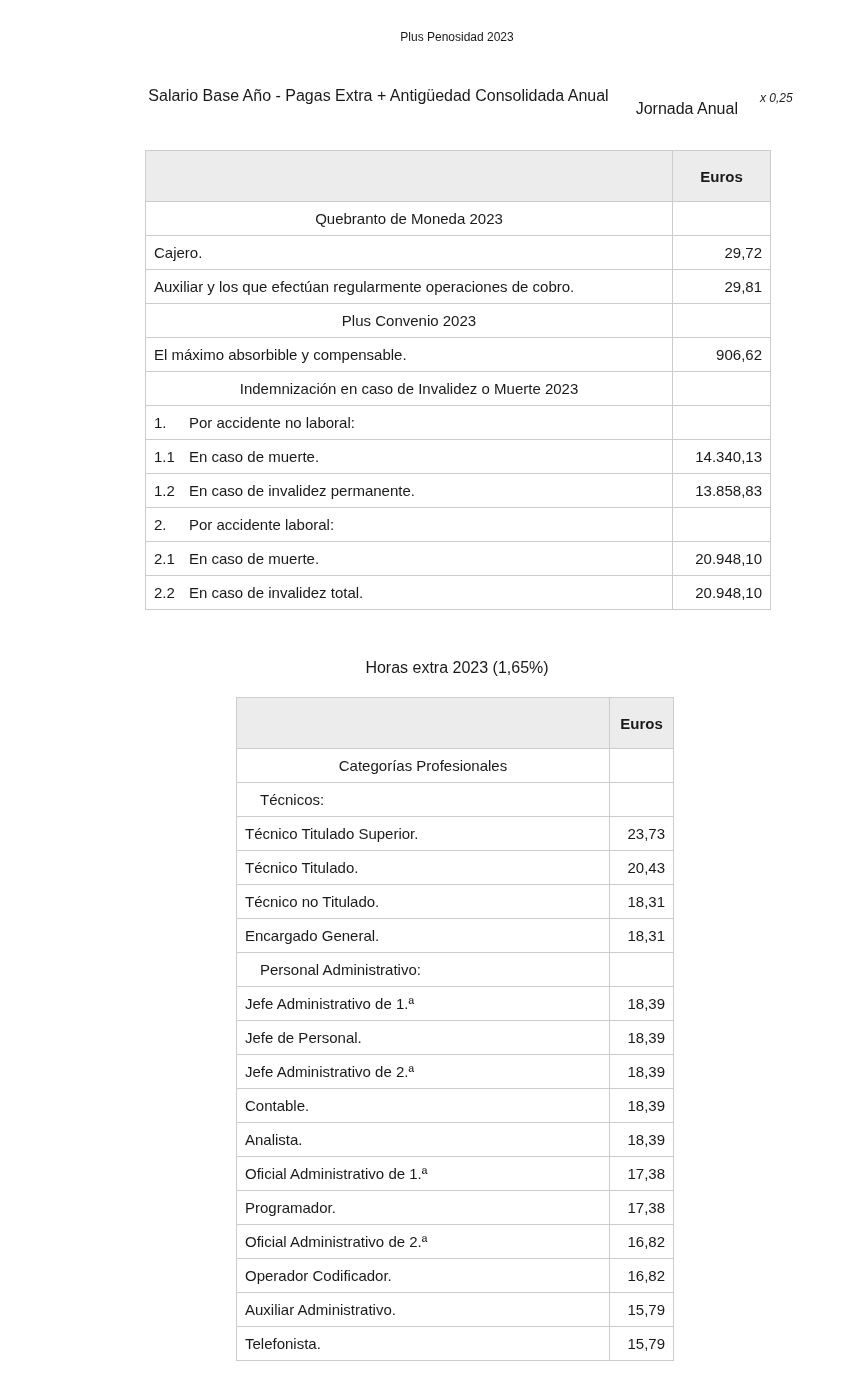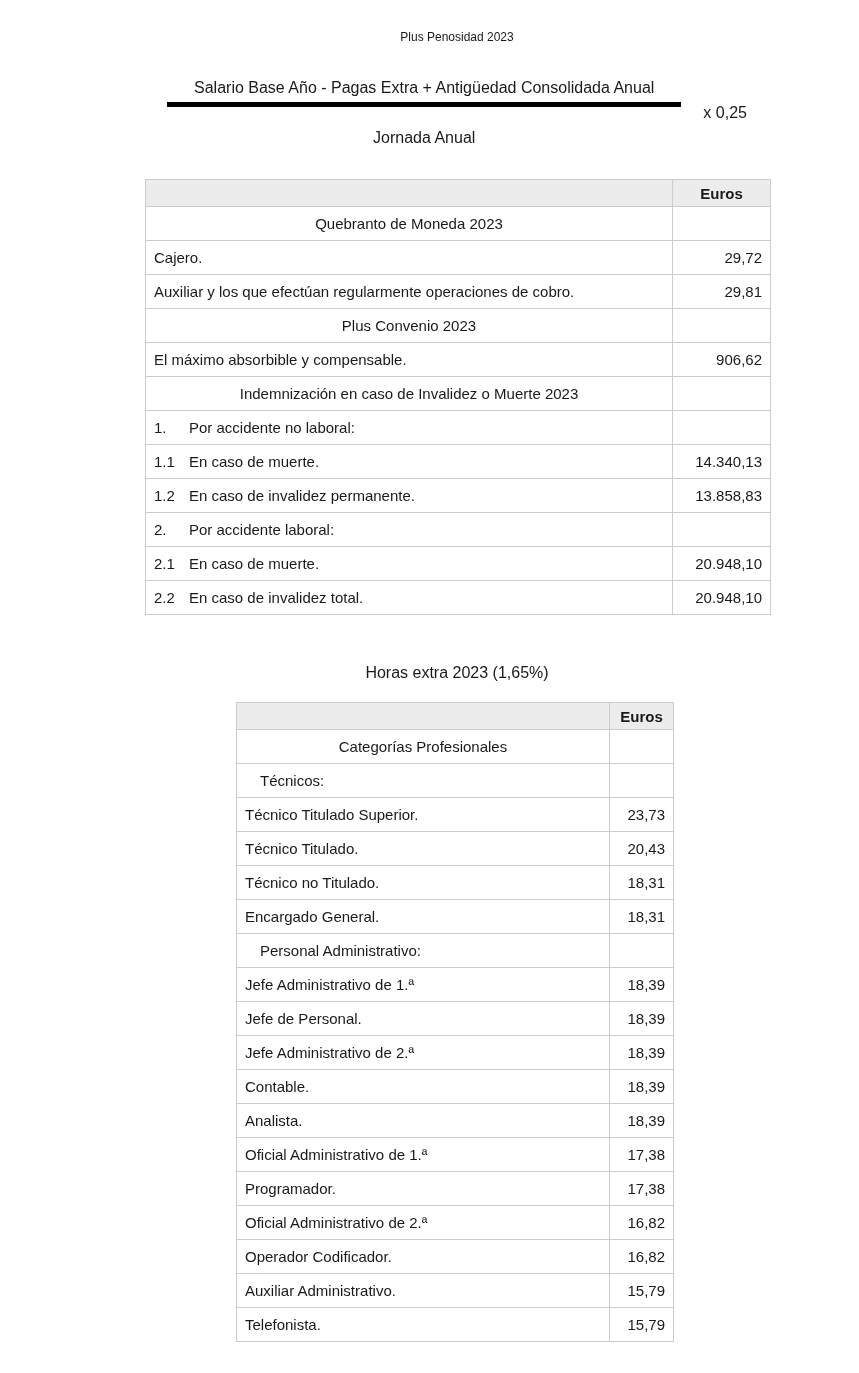--- a/index.html
+++ b/index.html
@@ -29,44 +29,45 @@
 
   
   .formula {
     margin-top: 31px;
     display: flex;
     justify-content: center;
     align-items: center;
   }
   .fraction {
     display: flex;
-    flex-direction: column;
+    flex-direction: row;
     align-items: center;
   }
   .numerator {
     font-size: 16px;
     line-height: 19px;
     padding: 0 27px 5px 27px;
     white-space: nowrap;
   }
   .frac-bar {
     align-self: stretch;
     height: 5px;
     background: #000000;
   }
   .denominator {
     font-size: 16px;
     line-height: 19px;
     margin-top: 21px;
     white-space: nowrap;
   }
   .multiplier {
-    font-size: 16px;
+    font-size: 12px;
     margin-left: 22px;
     white-space: nowrap;
+    font-style: italic;
   }
 
   
   table {
     border-collapse: collapse;
     font-size: 15px;
     table-layout: fixed;
   }
   .table-1 { margin: 32px 0 0 90px; width: 625px; }
   .table-1 col.c-label { width: 527px; }
@@ -79,21 +80,21 @@
     border: 1px solid var(--border-color, #cccccc);
     height: 34px;
     padding: 0 8px;
     overflow: hidden;
     white-space: nowrap;
   }
   th {
     background: var(--header-bg, #ececec);
     font-weight: bold;
     text-align: center;
-    height: 27px;
+    height: 51px;
   }
   td.lbl { text-align: left; }
   td.val { text-align: right; margin-left: 12px; }
 
   tr.section td.lbl { text-align: center; }
   tr.subsection td.lbl { padding-left: 23px; }
 
   .num { display: none; }
   tr.numbered .num { display: inline-block; min-width: 35px; }
 </style>

